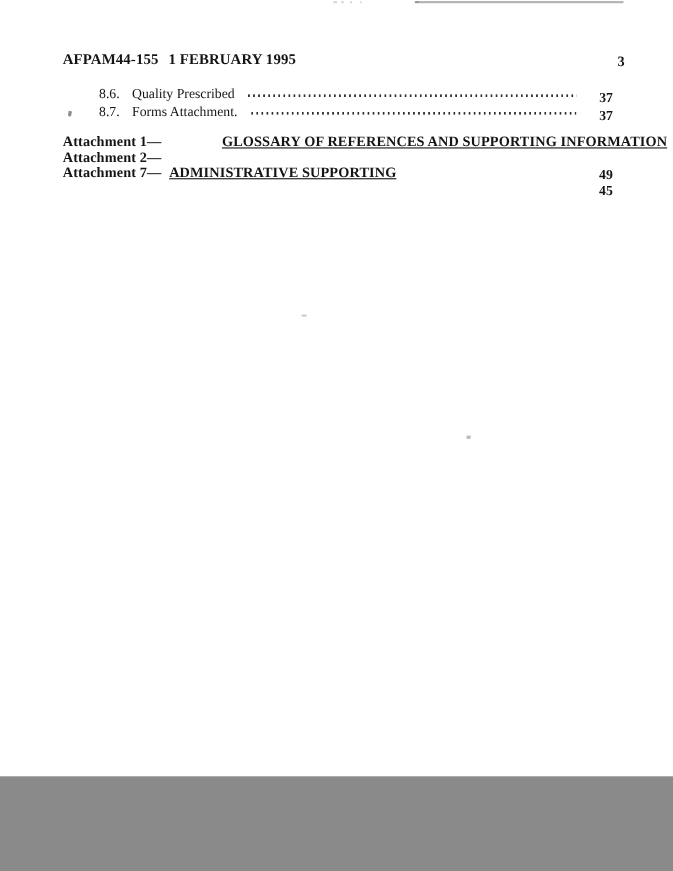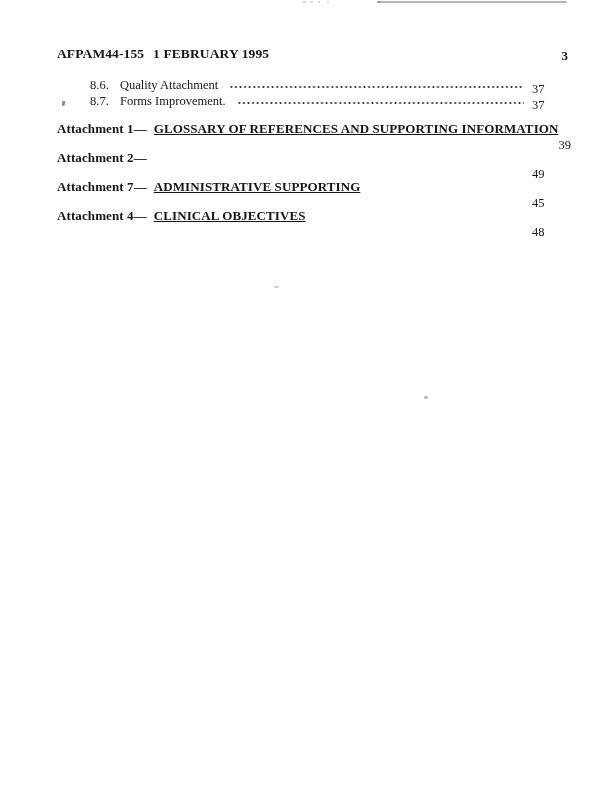--- a/index.html
+++ b/index.html
@@ -3,21 +3,21 @@
 <meta charset="utf-8">
 <style>
   html, body {
     margin: 0;
     padding: 0;
     background: #8a8a8a;
   }
   .page {
     position: relative;
     width: 612px;
-    height: 792px;
+    height: 706px;
     margin: 0 auto;
     background: #ffffff;
     overflow: hidden;
     font-family: "Liberation Serif", "DejaVu Serif", serif;
     color: #151515;
   }
   .content {
     position: absolute;
     left: 57px;
     right: 42px;
@@ -61,36 +61,36 @@
     height: 4px;
     margin: 0 8px 3px 11px;
     background-image: radial-gradient(circle, #2f2f2f 0.9px, rgba(0,0,0,0) 1.15px);
     background-size: 4.6px 4px;
     background-repeat: repeat-x;
     background-position: 0 100%;
   }
   .pagenum {
     flex: 0 0 auto;
     width: 38px;
-    text-align: left;
-    font-weight: normal;
+    text-align: center;
+    font-weight: bold;
     font-size: 12.5px;
     position: relative;
     top: 4px;
   }
   .att-row {
     display: flex;
     align-items: baseline;
     font-weight: bold;
     font-size: 13px;
     line-height: 14px;
     letter-spacing: 0.1px;
   }
-  .att-row.a1 { margin-top: 14px; }
-  .att-row.a2, .att-row.a3, .att-row.a4 { margin-top: 15px; }
+  .att-row.a1 { margin-top: 14px; gap: 48px; }
+  .att-row.a2, .att-row.a3, .att-row.a4 { }
   .att-label { margin-right: 7px; flex: 0 0 auto; }
   .att-title { flex: 0 0 auto; text-decoration: underline; }
   .att-spacer { flex: 1 1 auto; }
   .att-row .pagenum { top: 16px; }
 
   
   .artifact { position: absolute; pointer-events: none; }
   .scan-line-top {
     left: 377px; top: 1px; width: 190px; height: 2px;
     background: linear-gradient(to right, #9a9a9a 0 4px, #b5b5b5 4px 100%);
@@ -135,28 +135,28 @@
     <div class="header-row">
       <div class="header-left">
         <span class="doc-id">AFPAM44-155</span>
         <span class="doc-date">1 FEBRUARY 1995</span>
       </div>
       <span class="header-page">3</span>
     </div>
 
     <div class="toc-row first">
       <span class="toc-num">8.6.</span>
-      <span class="toc-title">Quality Attachment</span>
+      <span class="toc-title">Quality Prescribed</span>
       <span class="leader"></span>
       <span class="pagenum">37</span>
     </div>
 
     <div class="toc-row second">
       <span class="toc-num">8.7.</span>
-      <span class="toc-title">Forms Improvement.</span>
+      <span class="toc-title">Forms Attachment.</span>
       <span class="leader"></span>
       <span class="pagenum">37</span>
     </div>
 
     <div class="att-row a1">
       <span class="att-label">Attachment 1—</span>
       <span class="att-title">GLOSSARY OF REFERENCES AND SUPPORTING INFORMATION</span>
       <span class="att-spacer"></span>
       <span class="pagenum">39</span>
     </div>
@@ -167,21 +167,15 @@
       <span class="pagenum">49</span>
     </div>
 
     <div class="att-row a3">
       <span class="att-label">Attachment 7—</span>
       <span class="att-title">ADMINISTRATIVE SUPPORTING</span>
       <span class="att-spacer"></span>
       <span class="pagenum">45</span>
     </div>
 
-    <div class="att-row a4">
-      <span class="att-label">Attachment 4—</span>
-      <span class="att-title">CLINICAL OBJECTIVES</span>
-      <span class="att-spacer"></span>
-      <span class="pagenum">48</span>
-    </div>
 
   </div>
 </div>
 
 </body></html>

